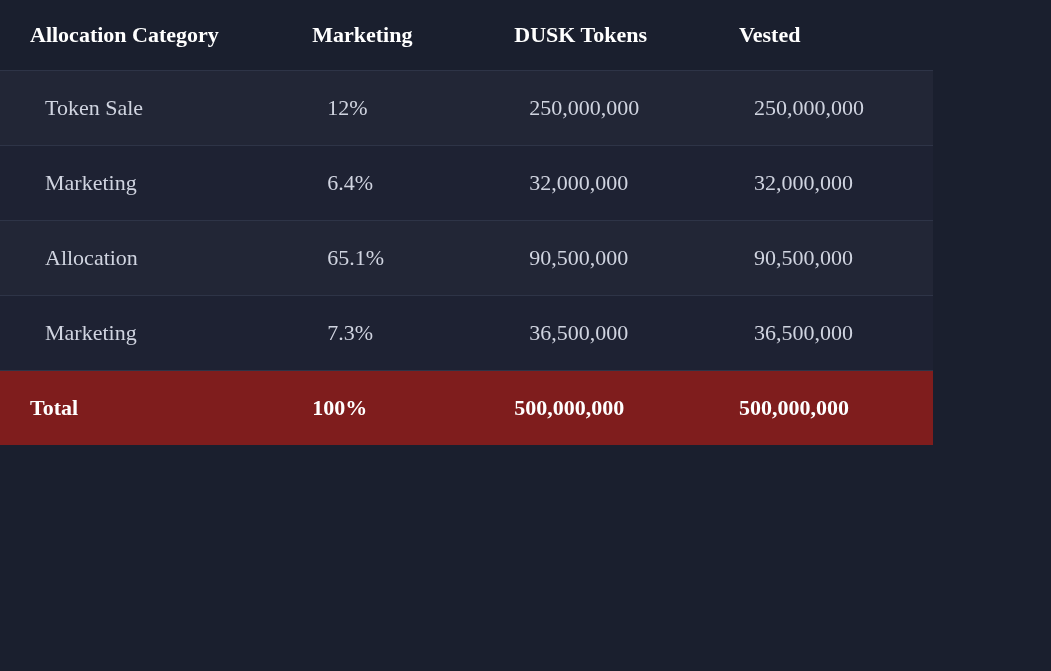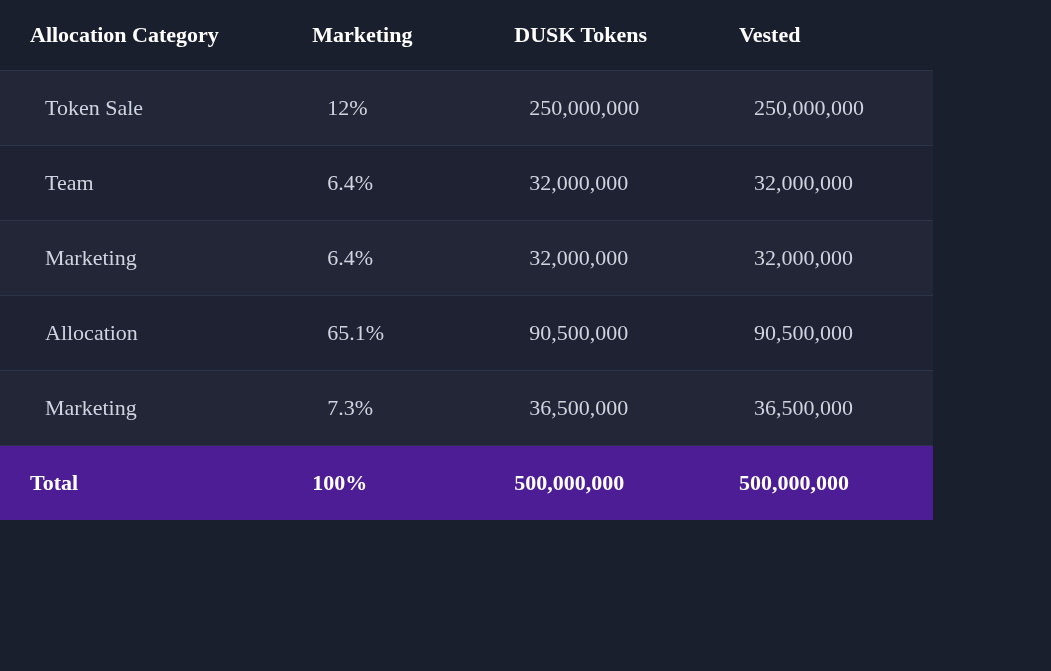--- a/index.html
+++ b/index.html
@@ -55,21 +55,21 @@
 
     tbody td {
       color: #d0d4e0;
       font-size: 22px;
       font-weight: 400;
       padding: 24px 45px;
       text-align: left;
     }
 
     tfoot tr {
-      background-color: #4c1d95;
+      background-color: #7f1d1d;
       border-top: 1px solid #2e3447;
     }
 
     tfoot td {
       color: #ffffff;
       font-size: 22px;
       font-weight: 700;
       padding: 24px 30px;
       text-align: left;
     }
@@ -107,26 +107,20 @@
       </tr>
     </thead>
     <tbody id="table-body">
     <tr>
           <td>Token Sale</td>
           <td>12%</td>
           <td>250,000,000</td>
           <td>250,000,000</td>
         </tr>
         <tr>
-          <td>Team</td>
-          <td>6.4%</td>
-          <td>32,000,000</td>
-          <td>32,000,000</td>
-        </tr>
-        <tr>
           <td>Marketing</td>
           <td>6.4%</td>
           <td>32,000,000</td>
           <td>32,000,000</td>
         </tr>
         <tr>
           <td>Allocation</td>
           <td>65.1%</td>
           <td>90,500,000</td>
           <td>90,500,000</td>

